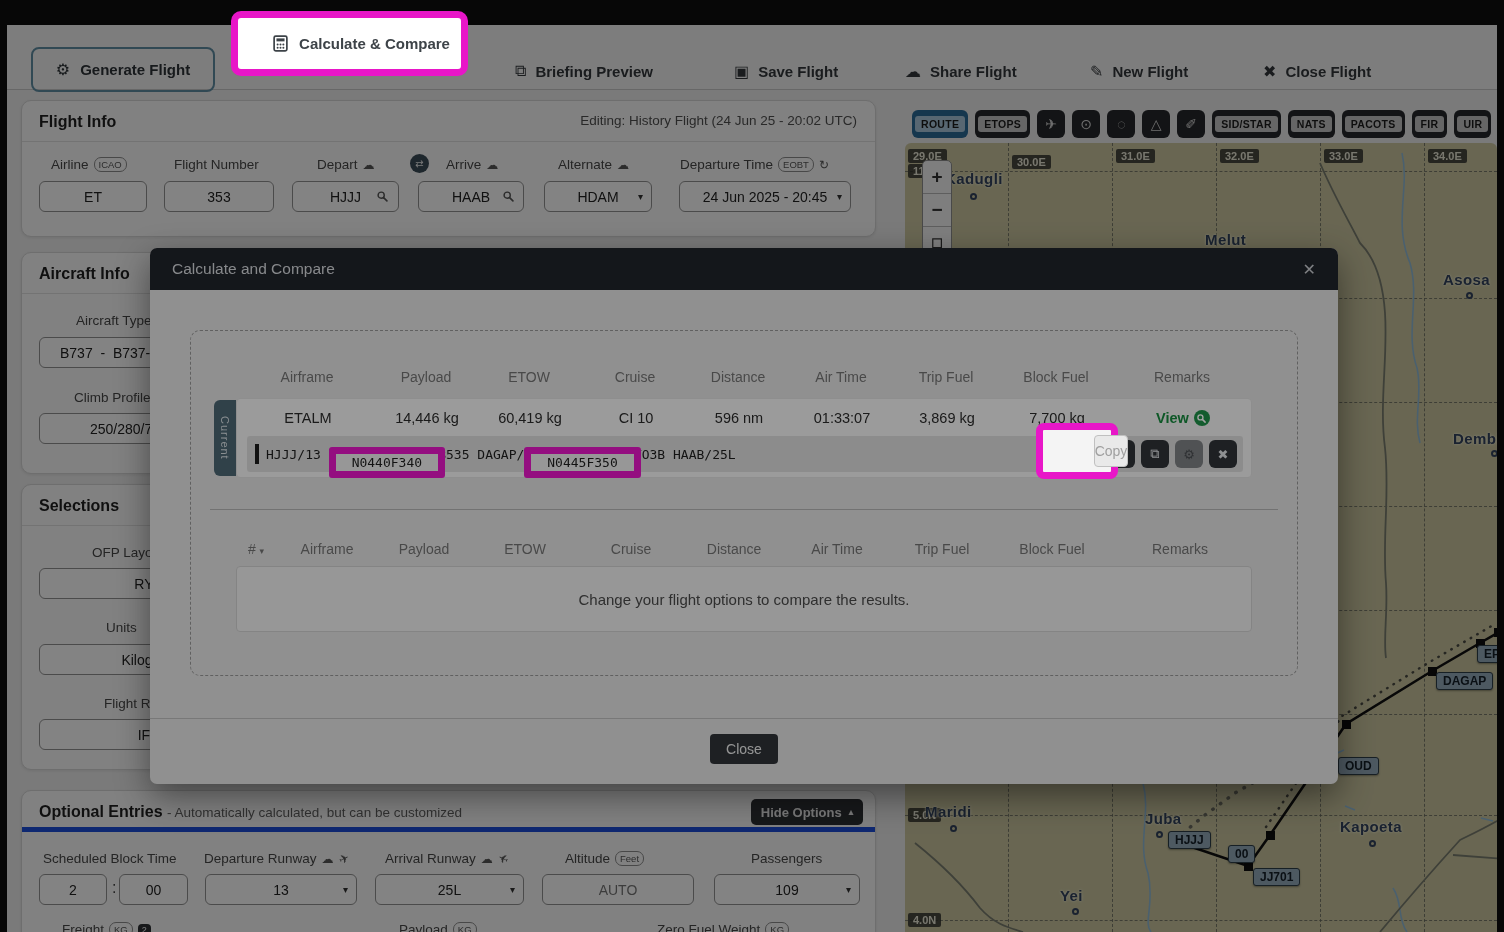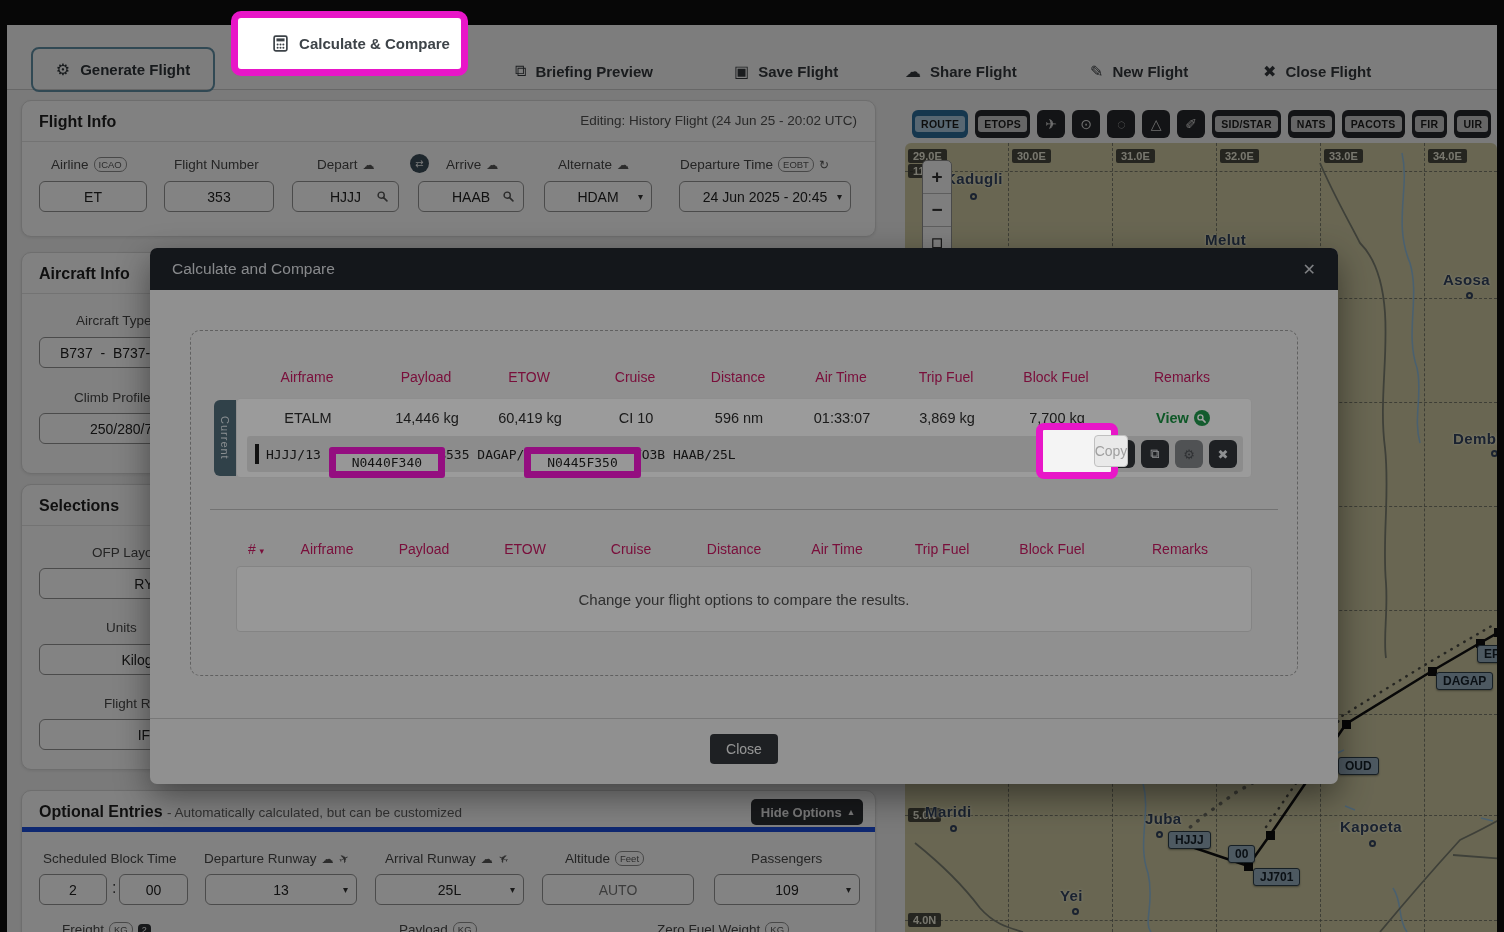--- a/index.html
+++ b/index.html
@@ -74,21 +74,21 @@
   .modal-h { position:absolute; left:0; top:0; right:0; height:42px; background:#20242b;
     border-radius:7px 7px 0 0; color:#d3d6da; font-size:15.5px; line-height:42px; padding-left:22px; }
   .modal-x { position:absolute; right:22px; top:0; height:42px; display:flex; align-items:center;
     color:#c6c9cd; font-size:16px; cursor:pointer; }
   .dashedbox { position:absolute; left:40px; top:82px; width:1108px; height:346px;
     border:1px dashed #979797; border-radius:10px; }
   .cmp-grid { position:absolute; left:86px; width:1016px; display:grid;
     grid-template-columns:142px 96px 110px 102px 104px 102px 108px 112px 140px; align-items:center; }
   .cmp-grid2 { position:absolute; left:86px; width:1016px; display:grid;
     grid-template-columns:40px 102px 92px 110px 102px 104px 102px 108px 112px 144px; align-items:center; }
-  .th { font-size:14px; color:#be185d; text-align:center; }
+  .th { font-size:14px; color:#737373; text-align:center; }
   .td { font-size:14.5px; color:#2b2b2b; text-align:center; }
   .rowcard { position:absolute; left:86px; top:150px; width:1016px; height:80px; background:#f2f2f2;
     border:1px solid #dedede; border-radius:4px; }
   .curtab { position:absolute; left:64px; top:152px; width:22px; height:76px; background:#4b6673;
     border-radius:6px 0 0 6px; color:#d7dee2; font-size:11px; display:flex; align-items:center;
     justify-content:center; writing-mode:vertical-rl; letter-spacing:1px; }
   .routebar { position:absolute; left:10px; top:37px; width:996px; height:36px; background:#dcdcdc;
     border-radius:3px; display:flex; align-items:center; padding:0 6px; }
   .routetext { flex:1; font-family:"DejaVu Sans Mono", monospace; font-size:13px; color:#1f1f1f;
     white-space:pre; overflow:hidden; }
@@ -352,21 +352,21 @@
         <rect x="339" y="719" width="9" height="9"></rect>
       <rect x="361" y="688" width="9" height="9"></rect>
         <rect x="437" y="577" width="9" height="9"></rect>
       <rect x="523" y="524" width="9" height="9"></rect>
         <rect x="571" y="496" width="9" height="9"></rect>
       <rect x="589" y="485" width="9" height="9"></rect>
     </g>
   </svg>
 
   <span class="lonbadge" style="left:3px;top:6px">29.0E</span>
-  <span class="lonbadge" style="left:107px;top:6px">30.0E</span>
+  <span class="lonbadge" style="left:107px;top:12px">30.0E</span>
   <span class="lonbadge" style="left:211px;top:6px">31.0E</span>
   <span class="lonbadge" style="left:315px;top:6px">32.0E</span>
   <span class="lonbadge" style="left:419px;top:6px">33.0E</span>
   <span class="lonbadge" style="left:523px;top:6px">34.0E</span>
   <span class="latbadge" style="left:3px;top:21px">11.0N</span>
   <span class="latbadge" style="left:3px;top:665px">5.0N</span>
   <span class="latbadge" style="left:3px;top:770px">4.0N</span>
 
   <span class="town" style="left:40px;top:27px">Kadugli</span>
   <span class="tdot" style="left:65px;top:50px"></span>

